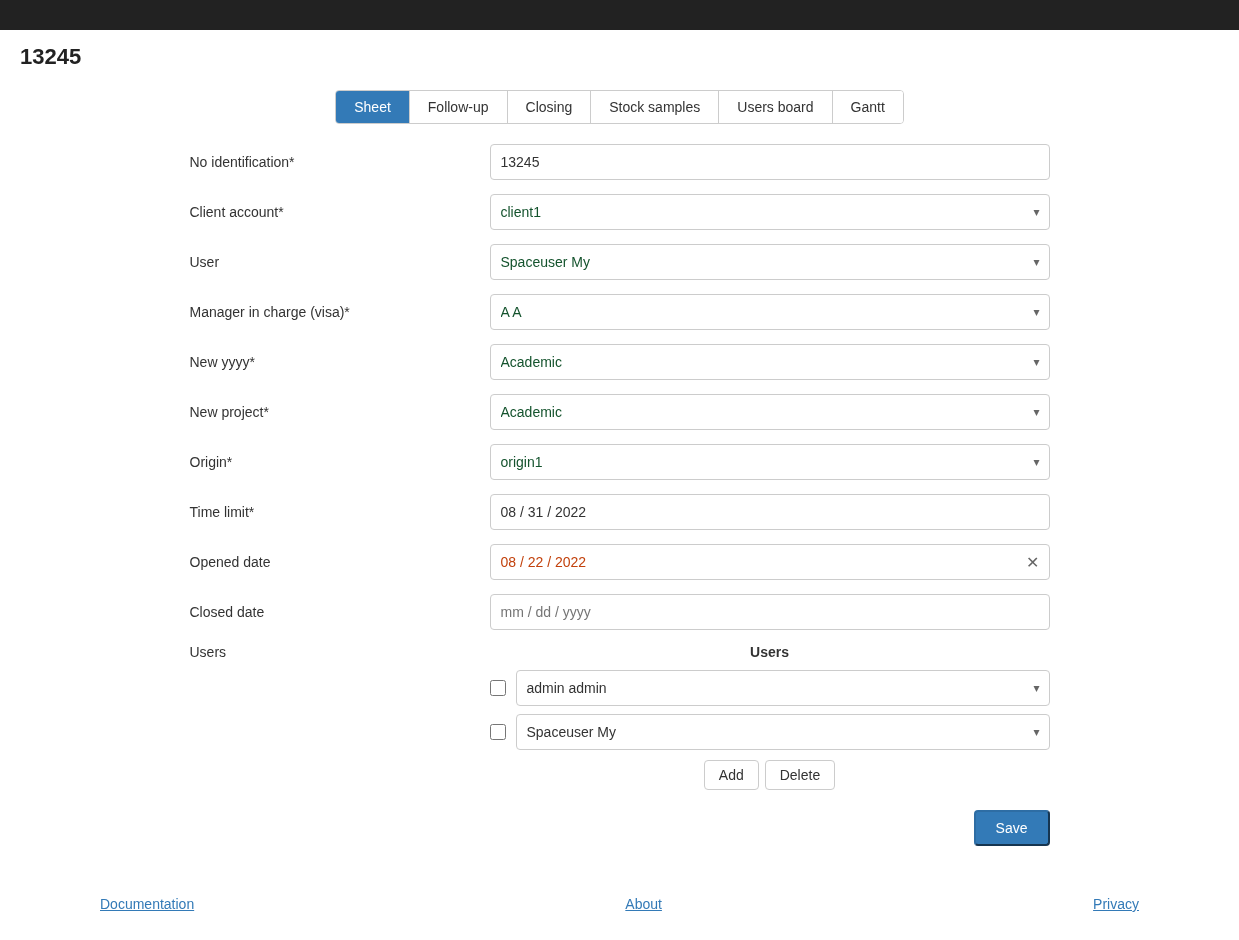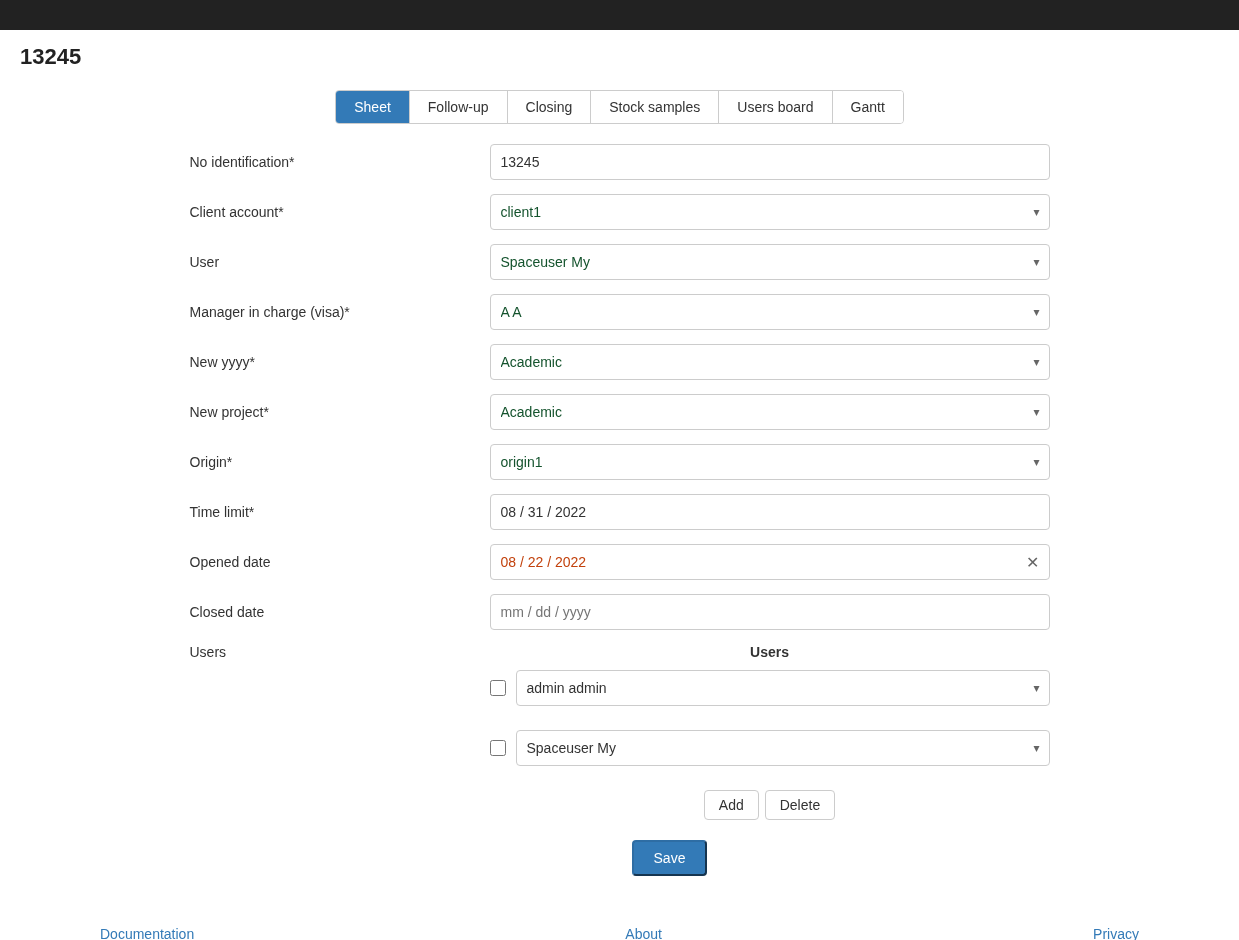--- a/index.html
+++ b/index.html
@@ -148,21 +148,21 @@
     .users-header {
       font-weight: bold;
       text-align: center;
       margin-bottom: 10px;
       font-size: 14px;
     }
 
     .users-row {
       display: flex;
       align-items: center;
-      margin-bottom: 24px;
+      margin-bottom: 8px;
     }
 
     .user-checkbox {
       margin-right: 10px;
       width: 16px;
       height: 16px;
     }
 
     .user-select-wrapper {
       flex: 1;
@@ -215,21 +215,21 @@
       color: #fff;
       border-color: #2e6da4;
       padding: 8px 20px;
       font-size: 14px;
       border-radius: 4px;
       cursor: pointer;
     }
 
     .save-row {
       display: flex;
-      justify-content: center;
+      justify-content: flex-end;
       margin-top: 20px;
       padding-left: 100px;
     }
 
     .footer {
       display: flex;
       justify-content: space-between;
       padding: 20px 100px;
       margin-top: 30px;
     }

